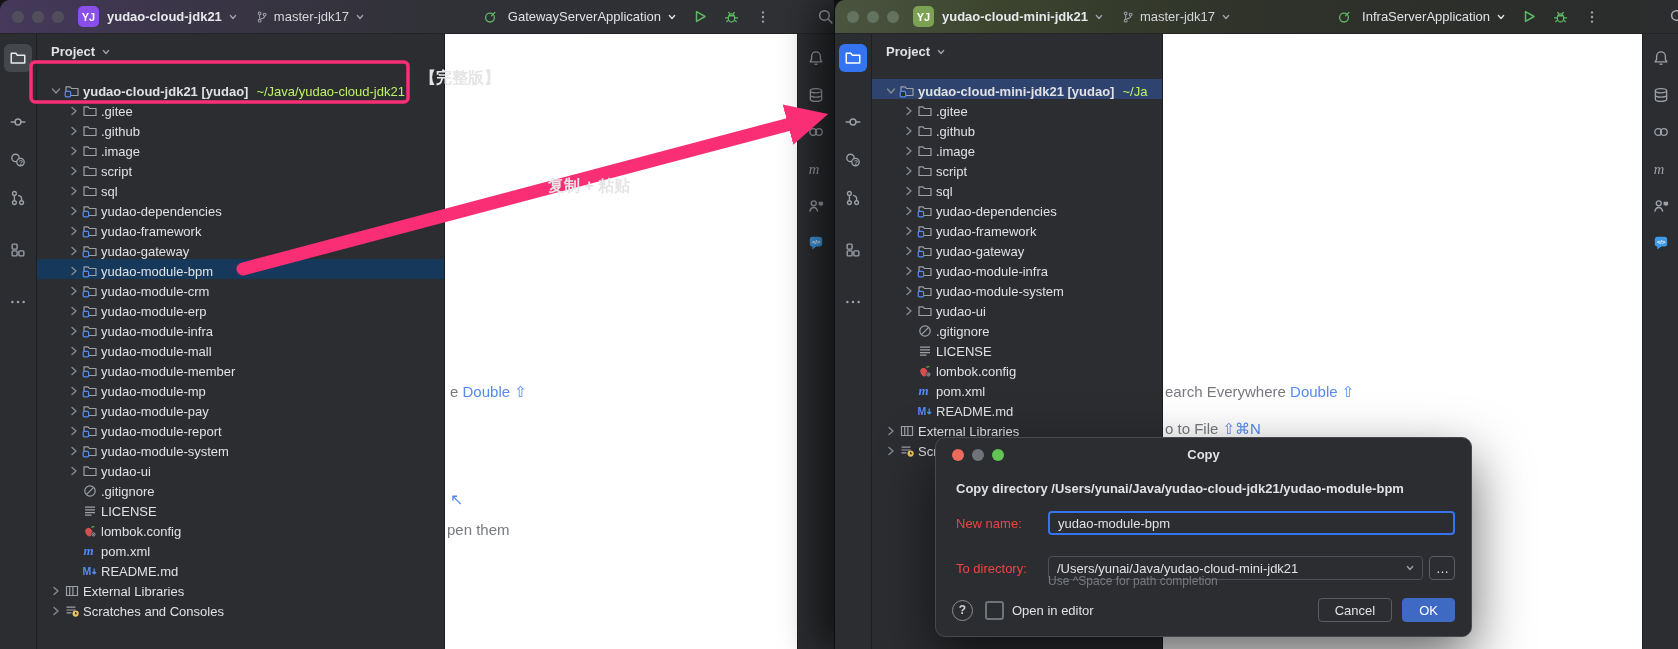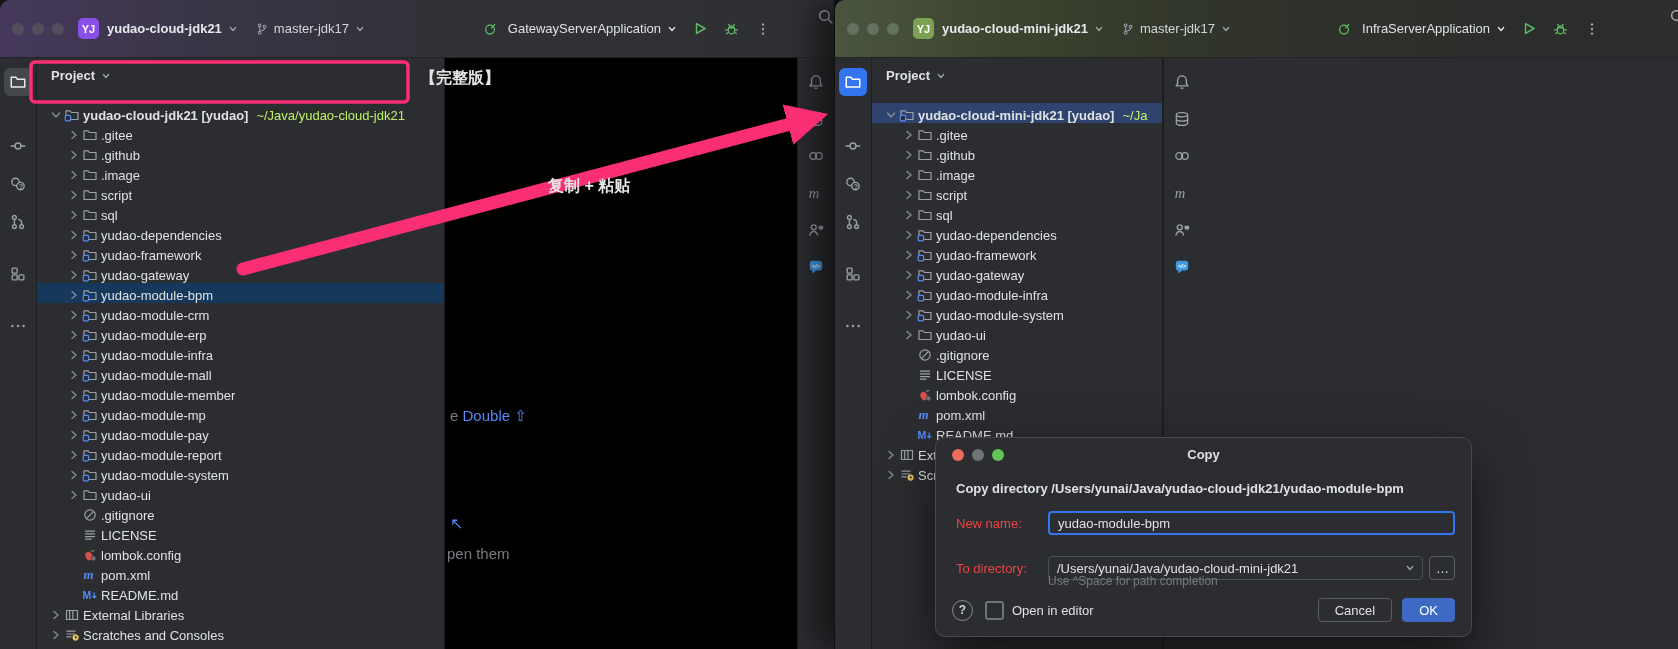--- a/index.html
+++ b/index.html
@@ -3,21 +3,21 @@
 <meta charset="utf-8">
 <style>
   html,body{margin:0;padding:0;background:#141517;}
   body{width:1678px;height:649px;position:relative;overflow:hidden;
        font-family:"Liberation Sans",sans-serif;color:#dfe1e5;font-size:13px;}
   .window{position:absolute;top:0;bottom:0;background:#2b2d30;}
   #win-left{left:0;width:834px;border-radius:10px 0 0 0;z-index:1;}
   #win-right{left:834px;width:844px;border-radius:10px 0 0 0;z-index:2;
              box-shadow:-18px 0 34px rgba(0,0,0,.55);border-left:1px solid #0d0e0f;}
   
-  .titlebar{height:33px;display:flex;align-items:center;padding:12px 10px;gap:8px;
+  .titlebar{height:33px;display:flex;align-items:center;padding:0 10px;gap:8px;
             position:relative;overflow:hidden;border-bottom:1px solid #222426;}
   .tb-left{background:linear-gradient(90deg,#46395c 0%,#3a3547 22%,#303136 55%,#2e3033 100%);border-radius:10px 0 0 0;}
   .tb-right{background:linear-gradient(90deg,#4a5540 0%,#3d452f 18%,#30342a 45%,#2c2e2b 75%,#2b2d2e 100%);border-radius:10px 0 0 0;}
   .lights{display:flex;gap:8px;margin:0 6px 0 2px;}
   .light{width:12px;height:12px;border-radius:50%;}
   .tb-left .light{background:#534e5c;}
   .tb-right .light{background:#64735f;}
   .avatar{width:21px;height:21px;border-radius:5px;display:flex;align-items:center;justify-content:center;
           font-size:11px;font-weight:bold;color:#fff;flex:0 0 auto;}
   .av-left{background:#8a4fe8;}
@@ -53,21 +53,21 @@
   .trow{display:flex;align-items:flex-end;height:20px;white-space:nowrap;cursor:default;}
   .trow.lv1{padding-left:28px;}
   .trow.lv0{padding-left:10px;}
   .trow .chev{width:17px;flex:0 0 auto;color:#868a91;}
   .trow .ticon{display:inline-flex;align-items:center;justify-content:center;}
   .tlabel{margin-left:3px;color:#dfe1e5;}
   .trow.root .tlabel{font-weight:700;}
   .tpath{margin-left:8px;color:#bef264;}
   #win-left .trow.sel{background:#16395b;}
   #win-right .trow.sel{background:#2e436e;}
-  .editor{flex:1 1 auto;background:#000000;position:relative;overflow:hidden;}
+  .editor{flex:1 1 auto;background:#ffffff;position:relative;overflow:hidden;}
   .hint{position:absolute;font-size:15px;color:#787a80;white-space:nowrap;}
   .hint .key{color:#548af7;}
   #win-left .hint1{top:349px;left:5px;}
   #win-left .hint2{top:456px;left:5px;font-size:16px;}
   #win-left .hint3{top:487px;left:2px;}
   #win-right .hint1{top:349px;left:2px;}
   #win-right .hint2{top:386px;left:2px;}
   .ticon svg,.sbtn svg,.rbtn svg,.tb-btn svg{display:block;}
   
   #anno-svg{position:absolute;left:0;top:0;z-index:20;pointer-events:none;}
@@ -1007,20 +1007,24 @@
               <svg width="16" height="16" viewBox="0 0 16 16">
                 <path d="M2.5 4.2h9M2.5 7h9M2.5 9.8h5" stroke="#9da0a8" stroke-width="1.2"></path>
                 <circle cx="11.6" cy="10.6" r="3.1" fill="#eac45c"></circle>
                 <path d="M11.6 9.1v1.7h1.4" stroke="#2b2d30" stroke-width="1.1" fill="none"></path>
               </svg>
             </span>
             <span class="tlabel">Scratches and Consoles</span>
           </div>
         </div>
     </div>
+    <div class="editor">
+        <div class="hint hint1"><span class="">earch Everywhere </span><span class="key">Double ⇧</span></div>
+        <div class="hint hint2"><span class="">o to File </span><span class="key">⇧⌘N</span></div>
+      </div>
     <div class="stripe rgt">
         <div class="rbtn">
           <svg width="18" height="18" viewBox="0 0 16 16">
             <path d="M8 2.6c2.2 0 3.9 1.7 3.9 3.9v2.7l1.3 2.2H2.8l1.3-2.2V6.5C4.1 4.3 5.8 2.6 8 2.6z" fill="none" stroke="currentColor" stroke-width="1.2" stroke-linejoin="round"></path>
             <path d="M6.7 13.5h2.6" stroke="currentColor" stroke-width="1.2"></path>
           </svg>
         </div>
         <div class="rbtn">
           <svg width="18" height="18" viewBox="0 0 16 16">
             <ellipse cx="8" cy="4.2" rx="5" ry="1.9" fill="none" stroke="currentColor" stroke-width="1.2"></ellipse>

